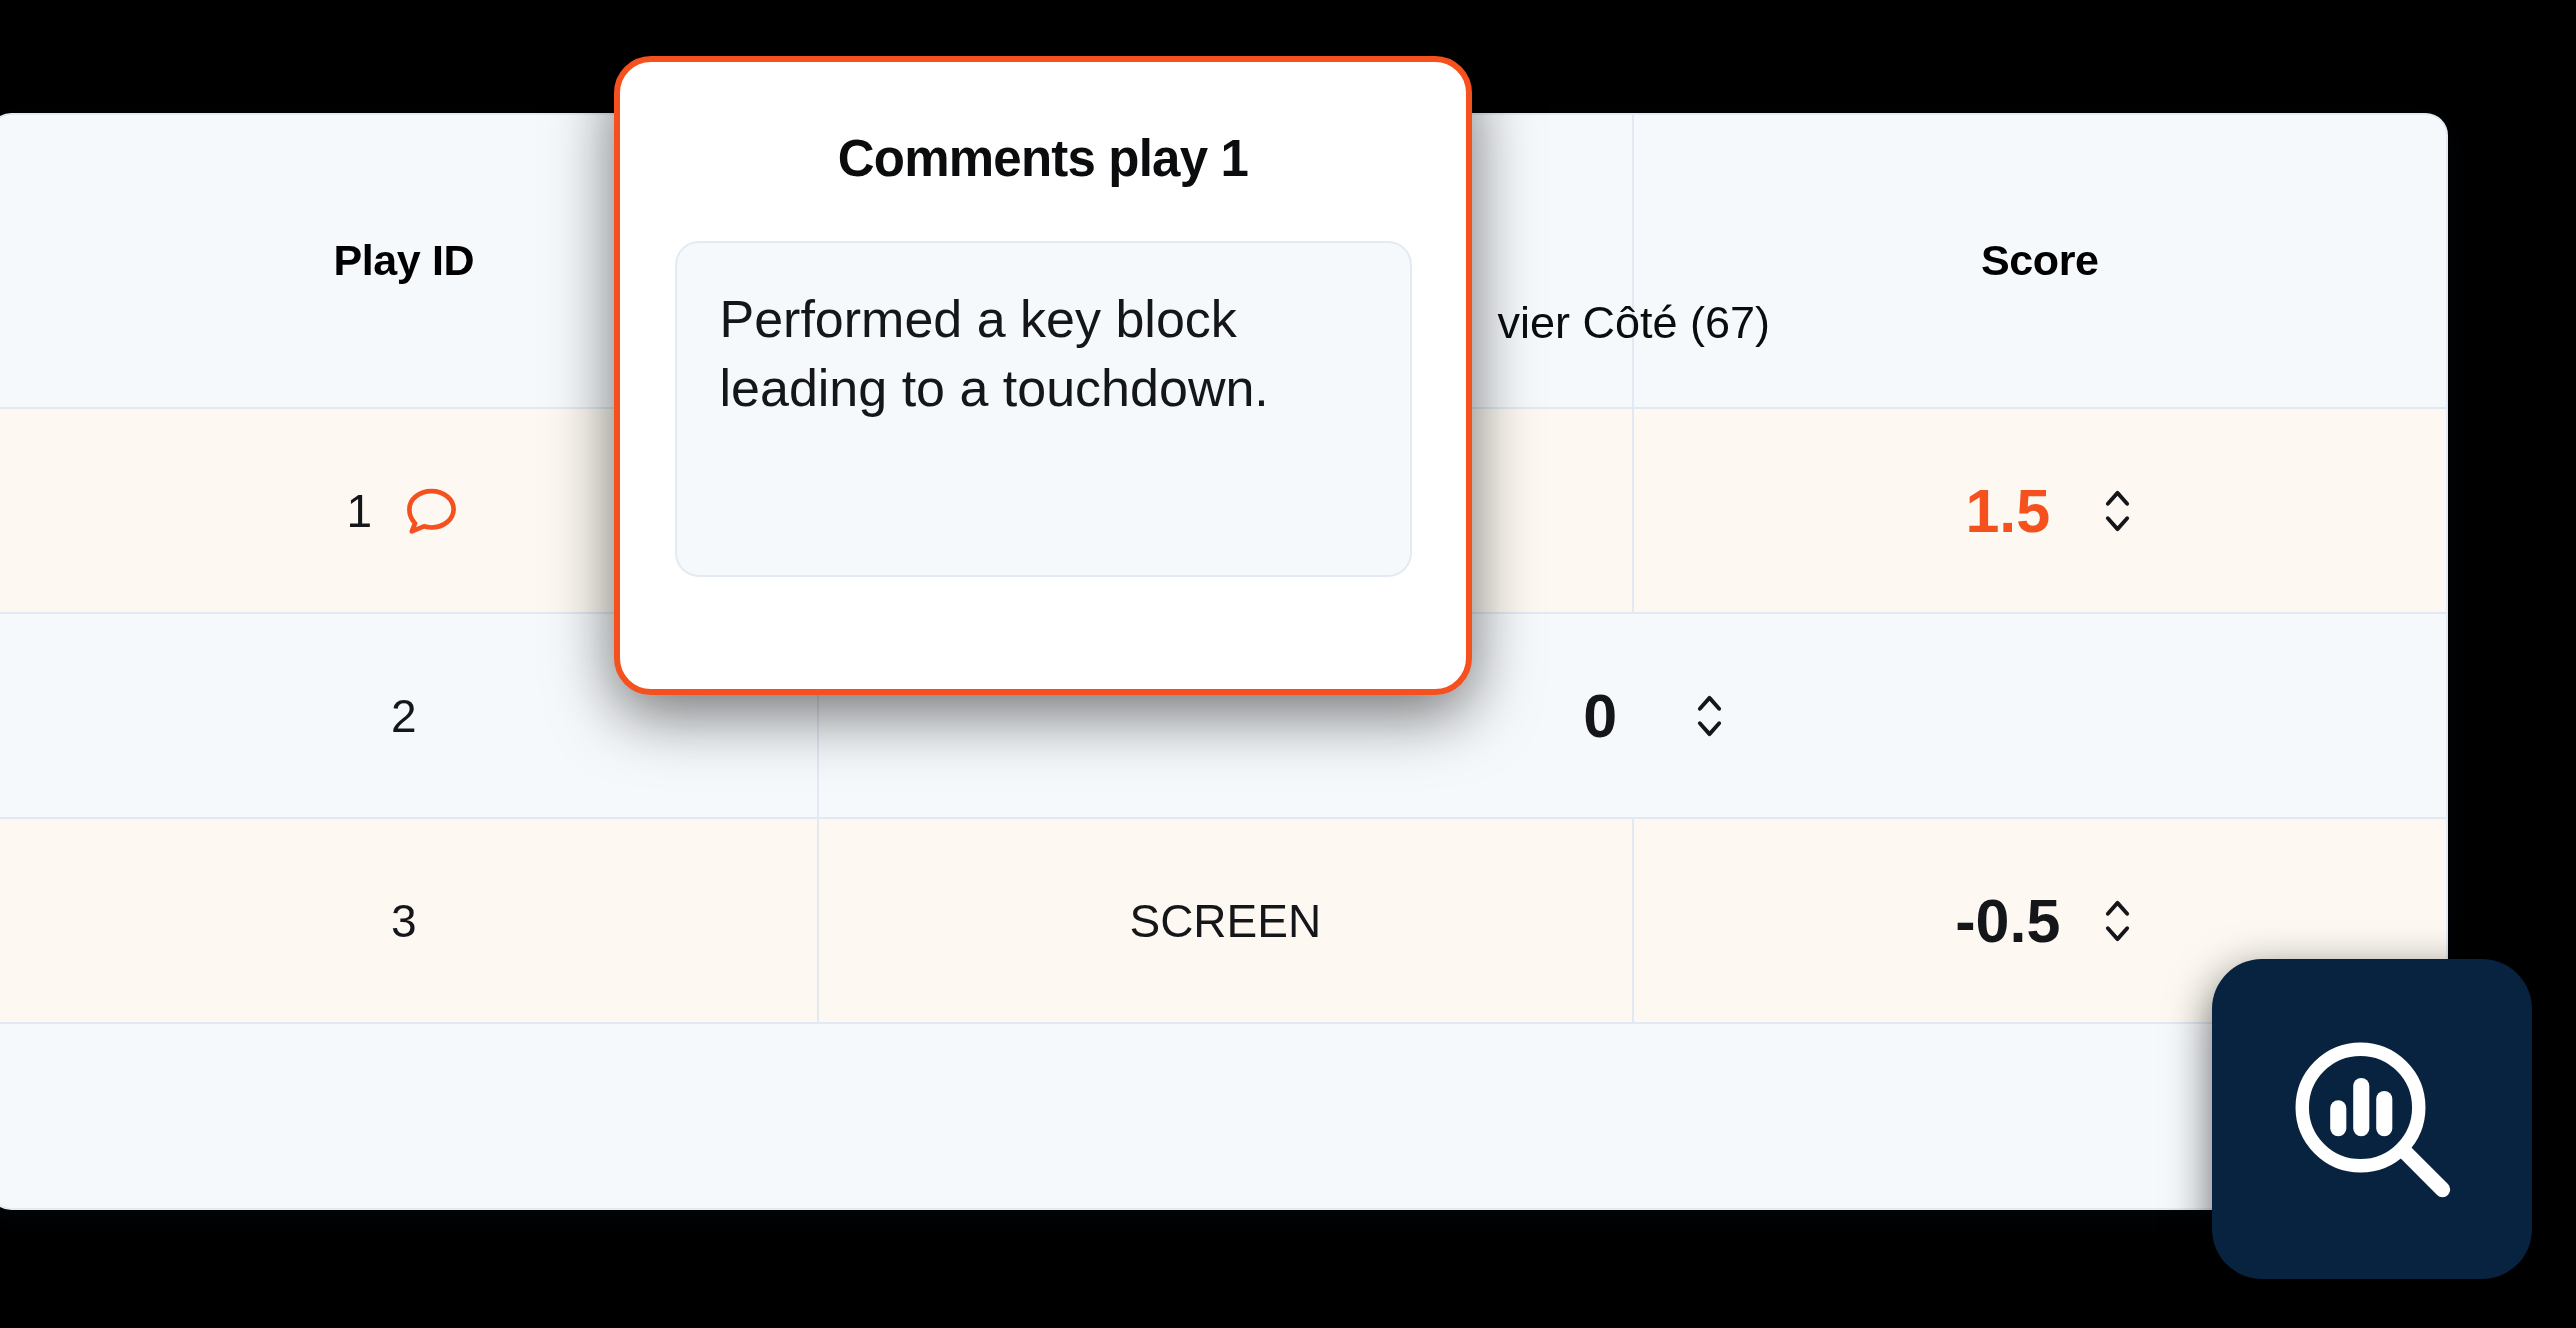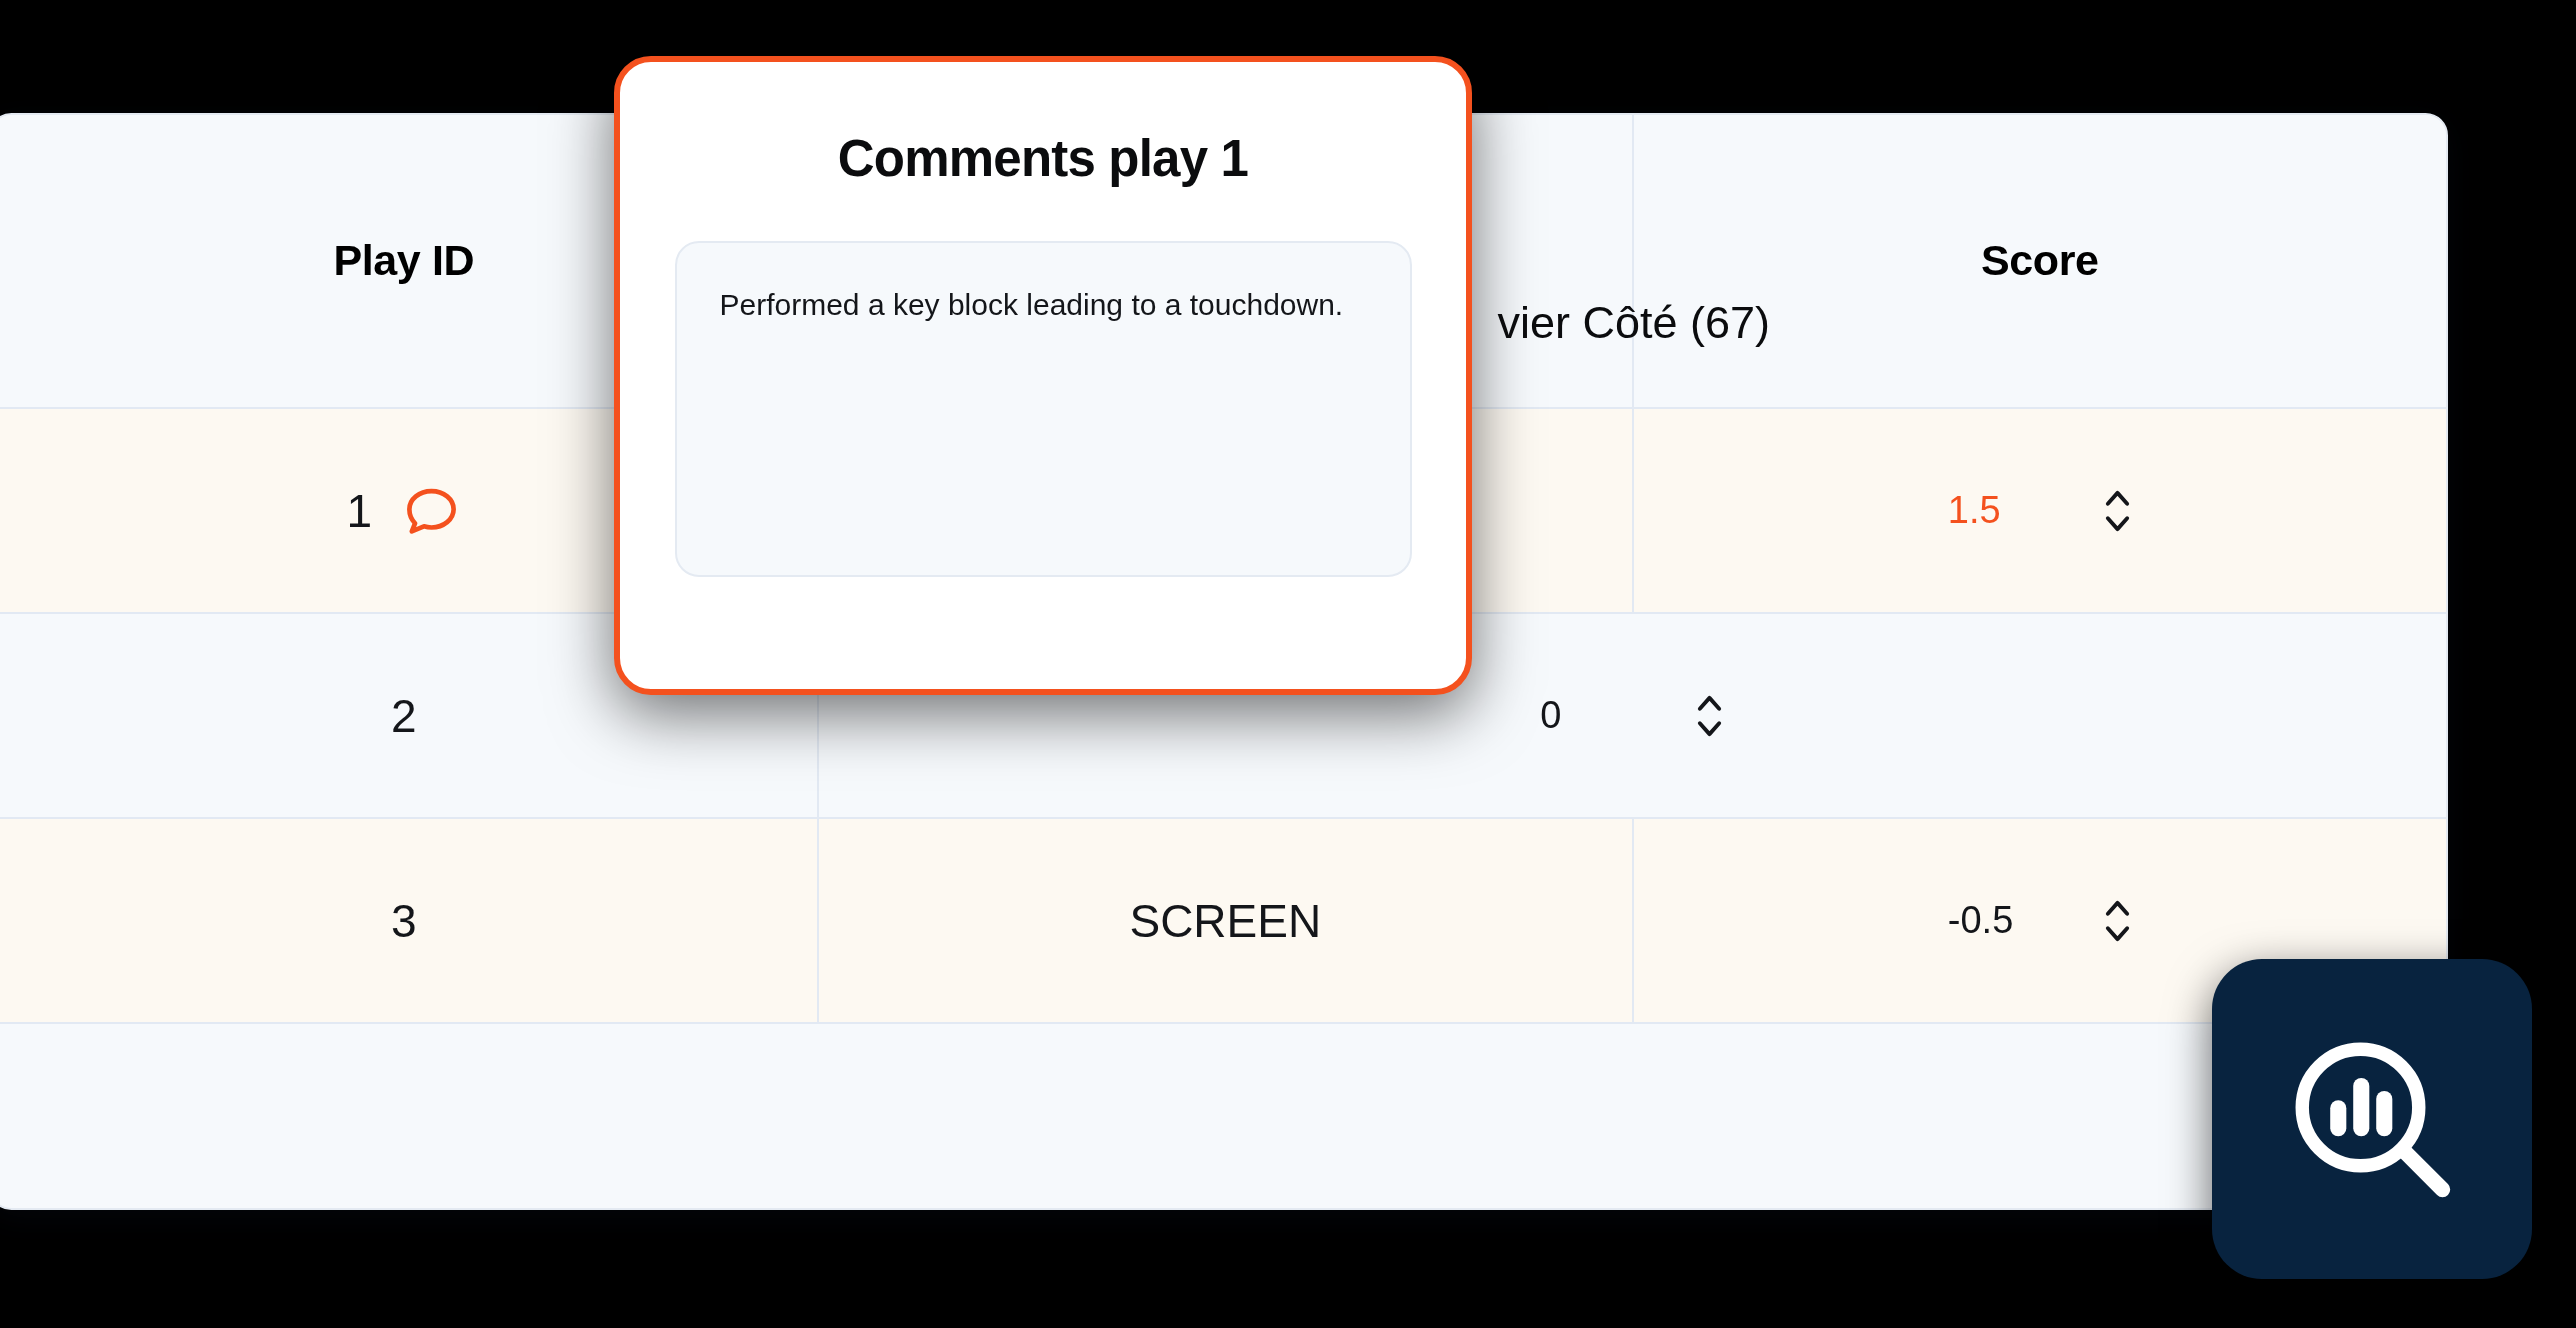--- a/index.html
+++ b/index.html
@@ -102,25 +102,25 @@
 
   .bubble-icon { width: 59px; height: 59px; display: block; }
 
   
   .score-inner {
     display: flex;
     align-items: center;
     gap: 35px;
   }
   .score-val {
-    font-size: 38px;
-    font-weight: 400;
+    font-size: 61px;
+    font-weight: 700;
     color: #14161a;
     min-width: 120px;
-    text-align: left;
+    text-align: center;
   }
   .score-val.accent { color: #f4511e; }
   .stepper { width: 29px; height: 58px; display: block; }
 
   
   #comments-popup {
     position: absolute;
     left: 614px;
     top: 56px;
     width: 858px;
@@ -148,21 +148,21 @@
     margin-top: 53px;
     width: 737px;
     height: 336px;
     background: #f6f9fc;
     border: 2.4px solid #e4eaf2;
     border-radius: 24px;
     padding: 42px 43px;
   }
 
   #comment-text {
-    font-size: 30px;
+    font-size: 52px;
     line-height: 1.32;
     color: #14161a;
     font-weight: 400;
   }
 
   
   #analyze-fab {
     position: absolute;
     left: 2212px;
     top: 959px;

